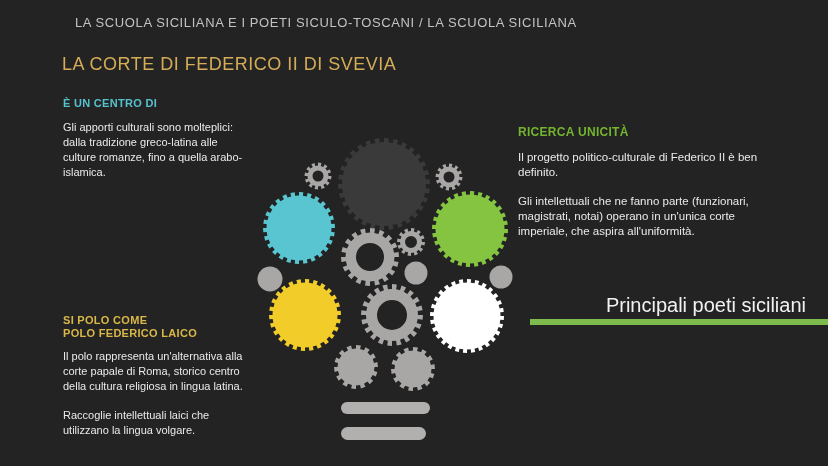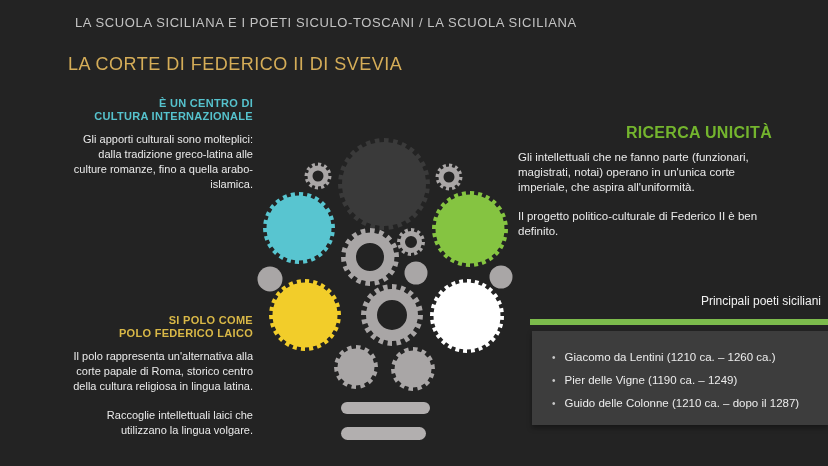--- a/index.html
+++ b/index.html
@@ -9,43 +9,43 @@
     font-family:"Liberation Sans", sans-serif;
   }
   .gears { position:absolute; left:0; top:0; width:828px; height:466px; pointer-events:none; }
 
   .breadcrumb {
     position:absolute; left:75px; top:15px;
     font-size:13px; letter-spacing:.6px; color:var(--muted,#c3c3c3);
     white-space:nowrap;
   }
   .title {
-    position:absolute; left:68px; top:54px; margin:0;
+    position:absolute; left:62px; top:54px; margin:0;
     font-size:18px; font-weight:400; letter-spacing:.5px;
     color:var(--gold,#d5ad58); white-space:nowrap;
   }
 
   .textcol { position:absolute; color:var(--text,#eaeaea); }
   .textcol h2 { margin:0 0 9px; font-size:11px; line-height:12.5px; letter-spacing:.3px; font-weight:700; }
   .textcol h2 span { display:block; }
   .textcol p { margin:10px 0 14px; font-size:11px; line-height:15px; }
 
-  .col-left { left:63px; width:190px; text-align:right; }
+  .col-left { left:63px; width:190px; text-align:left; }
   .sec-international { top:97px; }
   .sec-international h2 { color:var(--cyan,#56c2cd); }
   .sec-laico { top:314px; }
   .sec-laico h2 { color:var(--yellow,#d9b847); }
 
   .col-right { left:518px; top:126px; width:254px; text-align:left; }
-  .col-right h2 { color:var(--green,#74b52e); font-size:16px; line-height:13.5px;text-align:right; }
+  .col-right h2 { color:var(--green,#74b52e); font-size:12px; line-height:13.5px; }
   .col-right p { font-size:11.5px; line-height:15px; }
 
   .poets-heading {
-    position:absolute; right:7px; top:294px; margin:0;
-    font-size:12px; font-weight:400; color:#f1f1f1; white-space:nowrap;
+    position:absolute; right:22px; top:294px; margin:0;
+    font-size:20px; font-weight:400; color:#f1f1f1; white-space:nowrap;
   }
   .poets-bar {
     position:absolute; left:530px; right:0; top:319px; height:6px;
     background:var(--bar_green,#7cbb4c);
   }
   .poets-panel {
     position:absolute; left:532px; right:0; top:331px; height:94px;
     background:var(--panel_bg,#3d3d3d);
     box-shadow:0 3px 5px rgba(0,0,0,.35);
   }
@@ -77,45 +77,37 @@
       <rect x="341" y="402" width="89" height="12" rx="6" fill="#b2afaf"></rect>
       <rect x="341" y="427" width="85" height="13" rx="6.5" fill="#b2afaf"></rect>
     </svg>
 
   <div class="breadcrumb">LA SCUOLA SICILIANA E I POETI SICULO-TOSCANI / LA SCUOLA SICILIANA</div>
   <h1 class="title">LA CORTE DI FEDERICO II DI SVEVIA</h1>
 
   <section class="textcol col-left sec-international">
     <h2>
       <span>È UN CENTRO DI</span>
-      <span>CULTURA INTERNAZIONALE</span>
     </h2>
     <p>Gli apporti culturali sono molteplici: dalla tradizione greco-latina alle culture romanze, fino a quella arabo-islamica.</p>
   </section>
 
   <section class="textcol col-left sec-laico">
     <h2>
       <span>SI POLO COME</span>
       <span>POLO FEDERICO LAICO</span>
     </h2>
     <p>Il polo rappresenta un'alternativa alla corte papale di Roma, storico centro della cultura religiosa in lingua latina.</p>
     <p>Raccoglie intellettuali laici che utilizzano la lingua volgare.</p>
   </section>
 
   <section class="textcol col-right">
     <h2>
       <span>RICERCA UNICITÀ</span>
     </h2>
+    <p>Il progetto politico-culturale di Federico II è ben definito.</p>
     <p>Gli intellettuali che ne fanno parte (funzionari, magistrati, notai) operano in un'unica corte imperiale, che aspira all'uniformità.</p>
-    <p>Il progetto politico-culturale di Federico II è ben definito.</p>
   </section>
 
   <h3 class="poets-heading">Principali poeti siciliani</h3>
   <div class="poets-bar"></div>
-  <div class="poets-panel">
-    <ul class="poets-list">
-      <li><span class="bullet">•</span><span>Giacomo da Lentini (1210 ca. – 1260 ca.)</span></li>
-      <li><span class="bullet">•</span><span>Pier delle Vigne (1190 ca. – 1249)</span></li>
-      <li><span class="bullet">•</span><span>Guido delle Colonne (1210 ca. – dopo il 1287)</span></li>
-    </ul>
-  </div>
 
 </div>
 
 </body></html>

